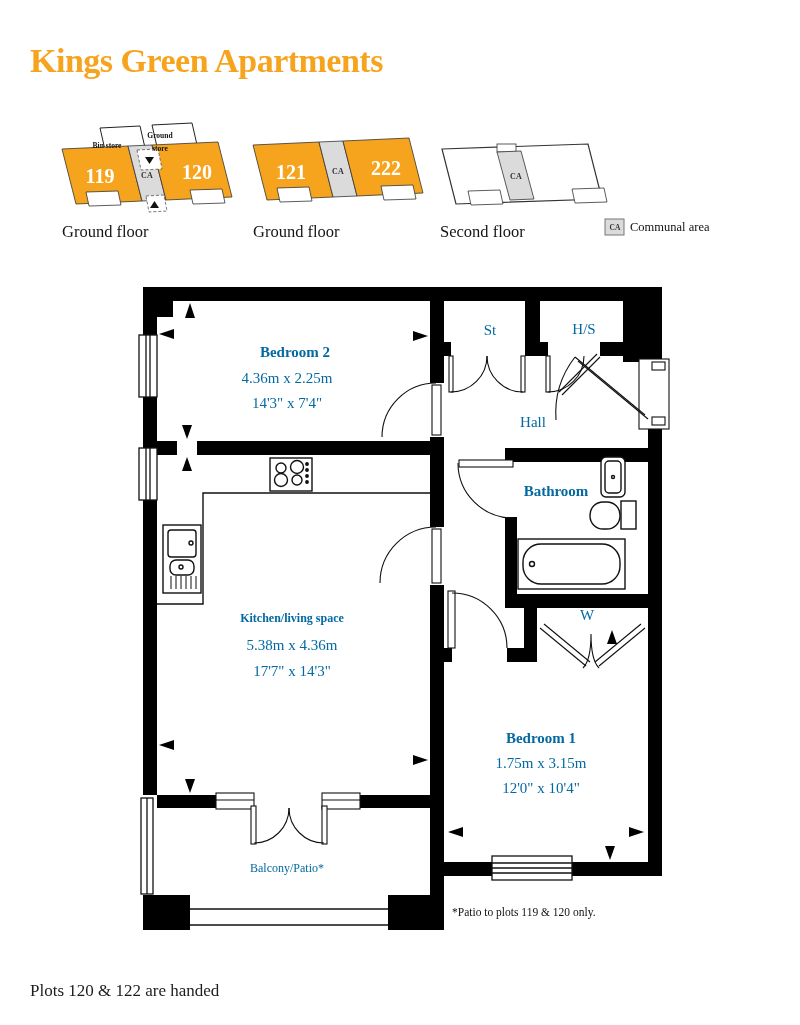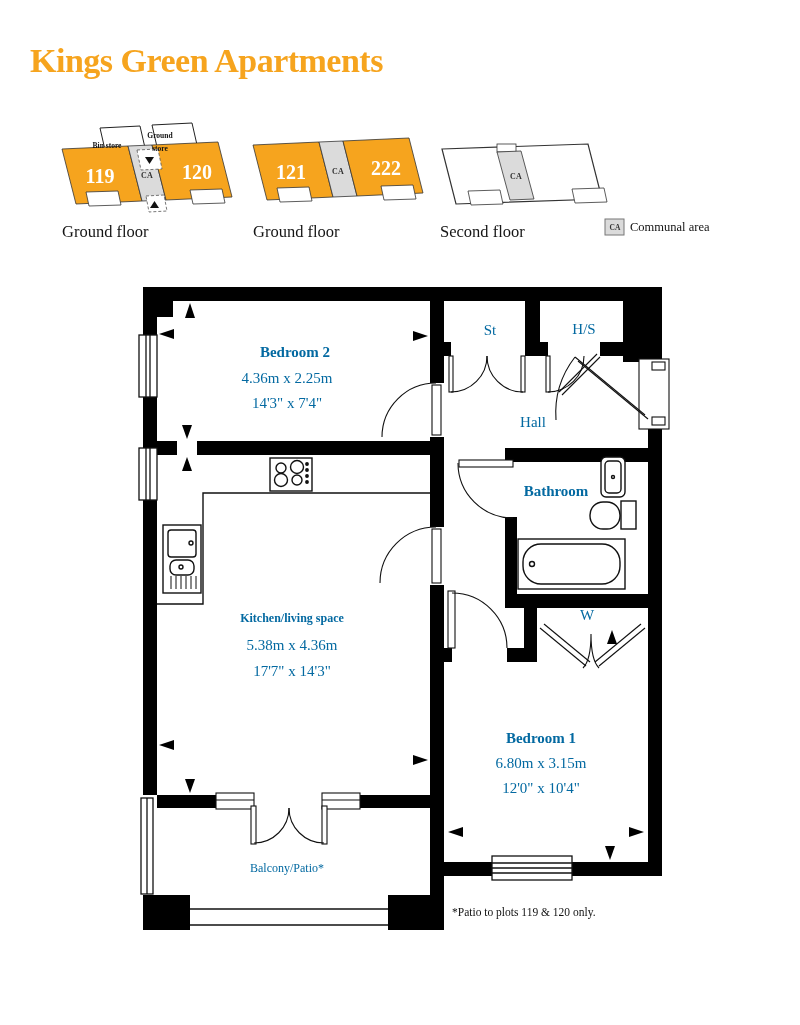--- a/index.html
+++ b/index.html
@@ -253,18 +253,19 @@
   <div class="lbl" style="left:287px;top:403px;">14'3" x 7'4"</div>
   <div class="lbl" style="left:490px;top:330px;">St</div>
   <div class="lbl" style="left:584px;top:329px;">H/S</div>
   <div class="lbl" style="left:533px;top:422px;">Hall</div>
   <div class="lbl bold" style="left:556px;top:491px;">Bathroom</div>
   <div class="lbl bold big" style="left:292px;top:618px;">Kitchen/living space</div>
   <div class="lbl" style="left:292px;top:645px;text-align:right;">5.38m x 4.36m</div>
   <div class="lbl" style="left:292px;top:671px;">17'7" x 14'3"</div>
   <div class="lbl" style="left:587px;top:615px;">W</div>
   <div class="lbl bold" style="left:541px;top:738px;">Bedroom 1</div>
-  <div class="lbl" style="left:541px;top:763px;">6.80m x 3.15m</div>
+  <div class="lbl" style="left:541px;top:763px;">1.75m x 3.15m</div>
   <div class="lbl" style="left:541px;top:788px;">12'0" x 10'4"</div>
   <div class="lbl big" style="left:287px;top:868px;">Balcony/Patio*</div>
 
   <div class="note">*Patio to plots 119 &amp; 120 only.</div>
+  <div class="footer">Plots 120 &amp; 122 are handed</div>
 </div>
 
 </body></html>

